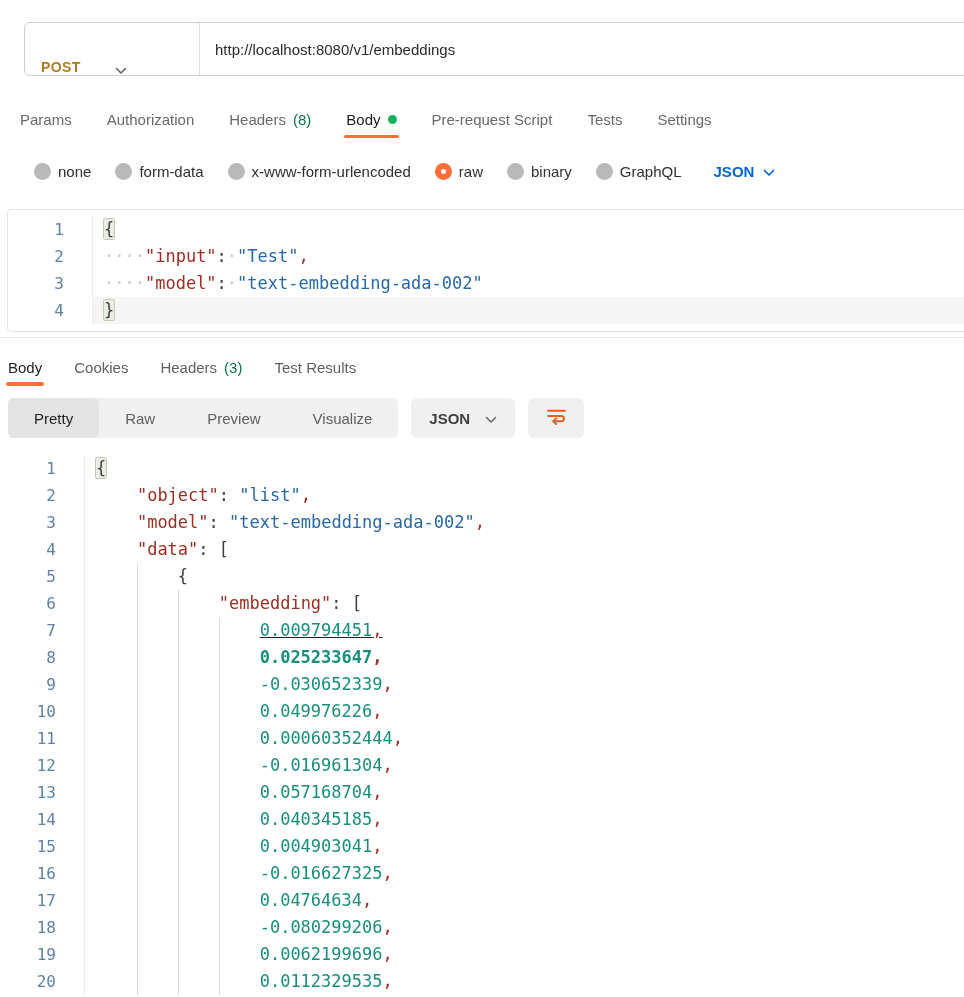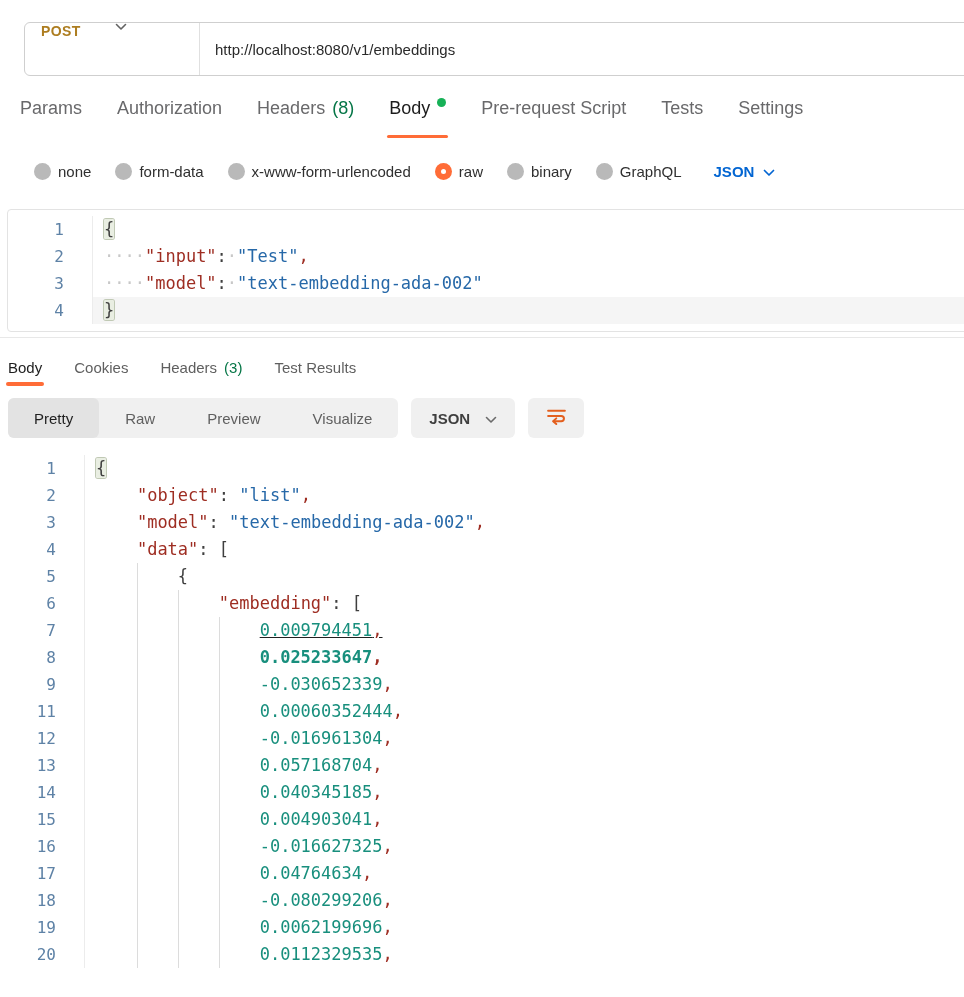--- a/index.html
+++ b/index.html
@@ -3,30 +3,30 @@
 <meta charset="utf-8">
 <style>
   html,body{margin:0;padding:0;background:#fff;}
   #app{position:relative;width:964px;height:997px;overflow:hidden;background:#fff;
        font-family:"Liberation Sans",sans-serif;color:#212121;}
 
   
   .url-bar{position:absolute;left:24px;top:22px;right:-12px;height:54px;
            border:1px solid #cfcfcf;border-radius:6px;display:flex;align-items:center;
            background:#fff;box-sizing:border-box;}
-  .method-wrap{width:174px;height:100%;display:flex;align-items:flex-start;flex:none;}
+  .method-wrap{width:174px;height:100%;display:flex;align-items:flex-end;flex:none;}
   .method{padding-left:16px;font-size:14px;font-weight:700;letter-spacing:.4px;color:#ad7d20;}
   .method-chevron{margin-left:34px;display:flex;}
   .url-divider{width:1px;align-self:stretch;background:#e0e0e0;flex:none;}
   .url-text{padding-left:15px;font-size:15px;color:#2a2a2a;white-space:nowrap;}
 
   
   .tabs-row{position:absolute;left:20px;top:98px;height:42px;display:flex;gap:35px;align-items:flex-start;}
-  .tab{position:relative;height:42px;display:flex;align-items:flex-start;gap:7px;
-       font-size:18px;color:#69696b;cursor:default;}
+  .tab{position:relative;height:42px;display:flex;align-items:center;gap:7px;
+       font-size:15px;color:#69696b;cursor:default;}
   .tab.active{color:#1c1c1c;}
   .tab-count{color:#067647;}
   .green-dot{width:9px;height:9px;border-radius:50%;background:#17b157;display:inline-block;}
   .tab-underline{position:absolute;left:-2px;right:-2px;bottom:2px;height:3px;
                  background:#ff6c37;border-radius:2px;}
 
   
   .radio-row{position:absolute;left:34px;top:152px;height:38px;display:flex;gap:24px;align-items:center;}
   .radio-item{display:flex;align-items:center;gap:7px;font-size:15px;color:#2f2f2f;}
   .radio-circle{width:17px;height:17px;border-radius:50%;background:#b9b9b9;flex:none;position:relative;}
@@ -205,20 +205,21 @@
   <div class="editor resp-editor" id="resp-editor">
       <div class="code-line"><span class="gutter">1</span><div class="codecell"><div class="line-content" style="padding-left: 11px;"><span class="tok-bhl">{</span></div></div></div>
       <div class="code-line"><span class="gutter">2</span><div class="codecell"><div class="line-content" style="padding-left: 51.92px;"><span class="tok-key">"object"</span><span class="tok-punc">: </span><span class="tok-str">"list"</span><span class="tok-comma">,</span></div></div></div>
       <div class="code-line"><span class="gutter">3</span><div class="codecell"><div class="line-content" style="padding-left: 51.92px;"><span class="tok-key">"model"</span><span class="tok-punc">: </span><span class="tok-str">"text-embedding-ada-002"</span><span class="tok-comma">,</span></div></div></div>
       <div class="code-line"><span class="gutter">4</span><div class="codecell"><div class="line-content" style="padding-left: 51.92px;"><span class="tok-key">"data"</span><span class="tok-punc">: [</span></div></div></div>
       <div class="code-line"><span class="gutter">5</span><div class="codecell"><div class="indent-guide" style="left: 51.92px;"></div><div class="line-content" style="padding-left: 92.84px;"><span class="tok-punc">{</span></div></div></div>
       <div class="code-line"><span class="gutter">6</span><div class="codecell"><div class="indent-guide" style="left: 51.92px;"></div><div class="indent-guide" style="left: 92.84px;"></div><div class="line-content" style="padding-left: 133.76px;"><span class="tok-key">"embedding"</span><span class="tok-punc">: [</span></div></div></div>
       <div class="code-line"><span class="gutter">7</span><div class="codecell"><div class="indent-guide" style="left: 51.92px;"></div><div class="indent-guide" style="left: 92.84px;"></div><div class="indent-guide" style="left: 133.76px;"></div><div class="line-content" style="padding-left: 174.68px; text-decoration: underline;"><span class="tok-num">0.009794451</span><span class="tok-comma">,</span></div></div></div>
       <div class="code-line"><span class="gutter">8</span><div class="codecell"><div class="indent-guide" style="left: 51.92px;"></div><div class="indent-guide" style="left: 92.84px;"></div><div class="indent-guide" style="left: 133.76px;"></div><div class="line-content" style="padding-left: 174.68px; font-weight: bold;"><span class="tok-num">0.025233647</span><span class="tok-comma">,</span></div></div></div>
       <div class="code-line"><span class="gutter">9</span><div class="codecell"><div class="indent-guide" style="left: 51.92px;"></div><div class="indent-guide" style="left: 92.84px;"></div><div class="indent-guide" style="left: 133.76px;"></div><div class="line-content" style="padding-left: 174.68px;"><span class="tok-num">-0.030652339</span><span class="tok-comma">,</span></div></div></div>
+      <div class="code-line"><span class="gutter">10</span><div class="codecell"><div class="indent-guide" style="left: 51.92px;"></div><div class="indent-guide" style="left: 92.84px;"></div><div class="indent-guide" style="left: 133.76px;"></div><div class="line-content" style="padding-left: 174.68px;"><span class="tok-num">0.049976226</span><span class="tok-comma">,</span></div></div></div>
       <div class="code-line"><span class="gutter">11</span><div class="codecell"><div class="indent-guide" style="left: 51.92px;"></div><div class="indent-guide" style="left: 92.84px;"></div><div class="indent-guide" style="left: 133.76px;"></div><div class="line-content" style="padding-left: 174.68px;"><span class="tok-num">0.00060352444</span><span class="tok-comma">,</span></div></div></div>
       <div class="code-line"><span class="gutter">12</span><div class="codecell"><div class="indent-guide" style="left: 51.92px;"></div><div class="indent-guide" style="left: 92.84px;"></div><div class="indent-guide" style="left: 133.76px;"></div><div class="line-content" style="padding-left: 174.68px;"><span class="tok-num">-0.016961304</span><span class="tok-comma">,</span></div></div></div>
       <div class="code-line"><span class="gutter">13</span><div class="codecell"><div class="indent-guide" style="left: 51.92px;"></div><div class="indent-guide" style="left: 92.84px;"></div><div class="indent-guide" style="left: 133.76px;"></div><div class="line-content" style="padding-left: 174.68px;"><span class="tok-num">0.057168704</span><span class="tok-comma">,</span></div></div></div>
       <div class="code-line"><span class="gutter">14</span><div class="codecell"><div class="indent-guide" style="left: 51.92px;"></div><div class="indent-guide" style="left: 92.84px;"></div><div class="indent-guide" style="left: 133.76px;"></div><div class="line-content" style="padding-left: 174.68px;"><span class="tok-num">0.040345185</span><span class="tok-comma">,</span></div></div></div>
       <div class="code-line"><span class="gutter">15</span><div class="codecell"><div class="indent-guide" style="left: 51.92px;"></div><div class="indent-guide" style="left: 92.84px;"></div><div class="indent-guide" style="left: 133.76px;"></div><div class="line-content" style="padding-left: 174.68px;"><span class="tok-num">0.004903041</span><span class="tok-comma">,</span></div></div></div>
       <div class="code-line"><span class="gutter">16</span><div class="codecell"><div class="indent-guide" style="left: 51.92px;"></div><div class="indent-guide" style="left: 92.84px;"></div><div class="indent-guide" style="left: 133.76px;"></div><div class="line-content" style="padding-left: 174.68px;"><span class="tok-num">-0.016627325</span><span class="tok-comma">,</span></div></div></div>
       <div class="code-line"><span class="gutter">17</span><div class="codecell"><div class="indent-guide" style="left: 51.92px;"></div><div class="indent-guide" style="left: 92.84px;"></div><div class="indent-guide" style="left: 133.76px;"></div><div class="line-content" style="padding-left: 174.68px;"><span class="tok-num">0.04764634</span><span class="tok-comma">,</span></div></div></div>
       <div class="code-line"><span class="gutter">18</span><div class="codecell"><div class="indent-guide" style="left: 51.92px;"></div><div class="indent-guide" style="left: 92.84px;"></div><div class="indent-guide" style="left: 133.76px;"></div><div class="line-content" style="padding-left: 174.68px;"><span class="tok-num">-0.080299206</span><span class="tok-comma">,</span></div></div></div>
       <div class="code-line"><span class="gutter">19</span><div class="codecell"><div class="indent-guide" style="left: 51.92px;"></div><div class="indent-guide" style="left: 92.84px;"></div><div class="indent-guide" style="left: 133.76px;"></div><div class="line-content" style="padding-left: 174.68px;"><span class="tok-num">0.0062199696</span><span class="tok-comma">,</span></div></div></div>
       <div class="code-line"><span class="gutter">20</span><div class="codecell"><div class="indent-guide" style="left: 51.92px;"></div><div class="indent-guide" style="left: 92.84px;"></div><div class="indent-guide" style="left: 133.76px;"></div><div class="line-content" style="padding-left: 174.68px;"><span class="tok-num">0.0112329535</span><span class="tok-comma">,</span></div></div></div>

